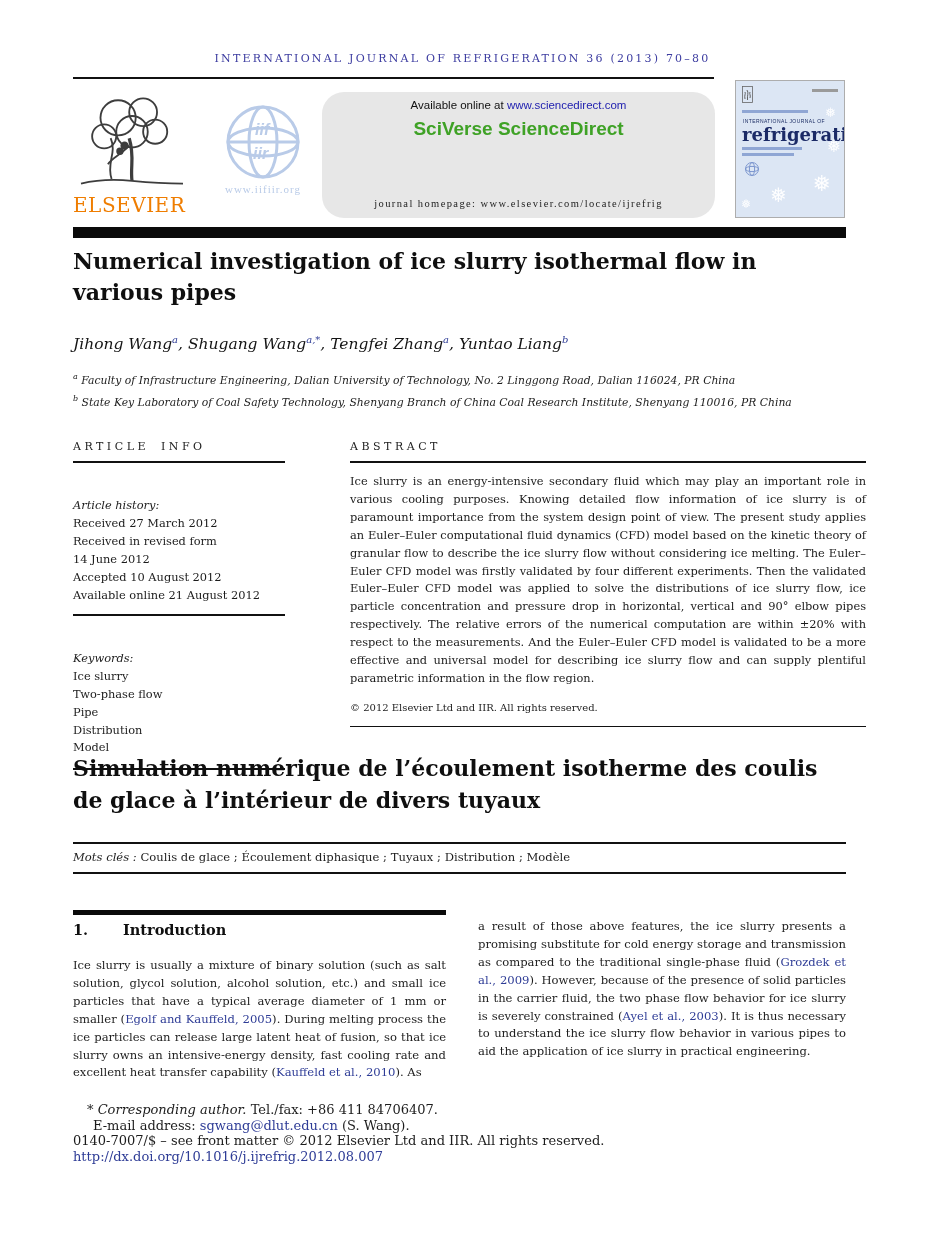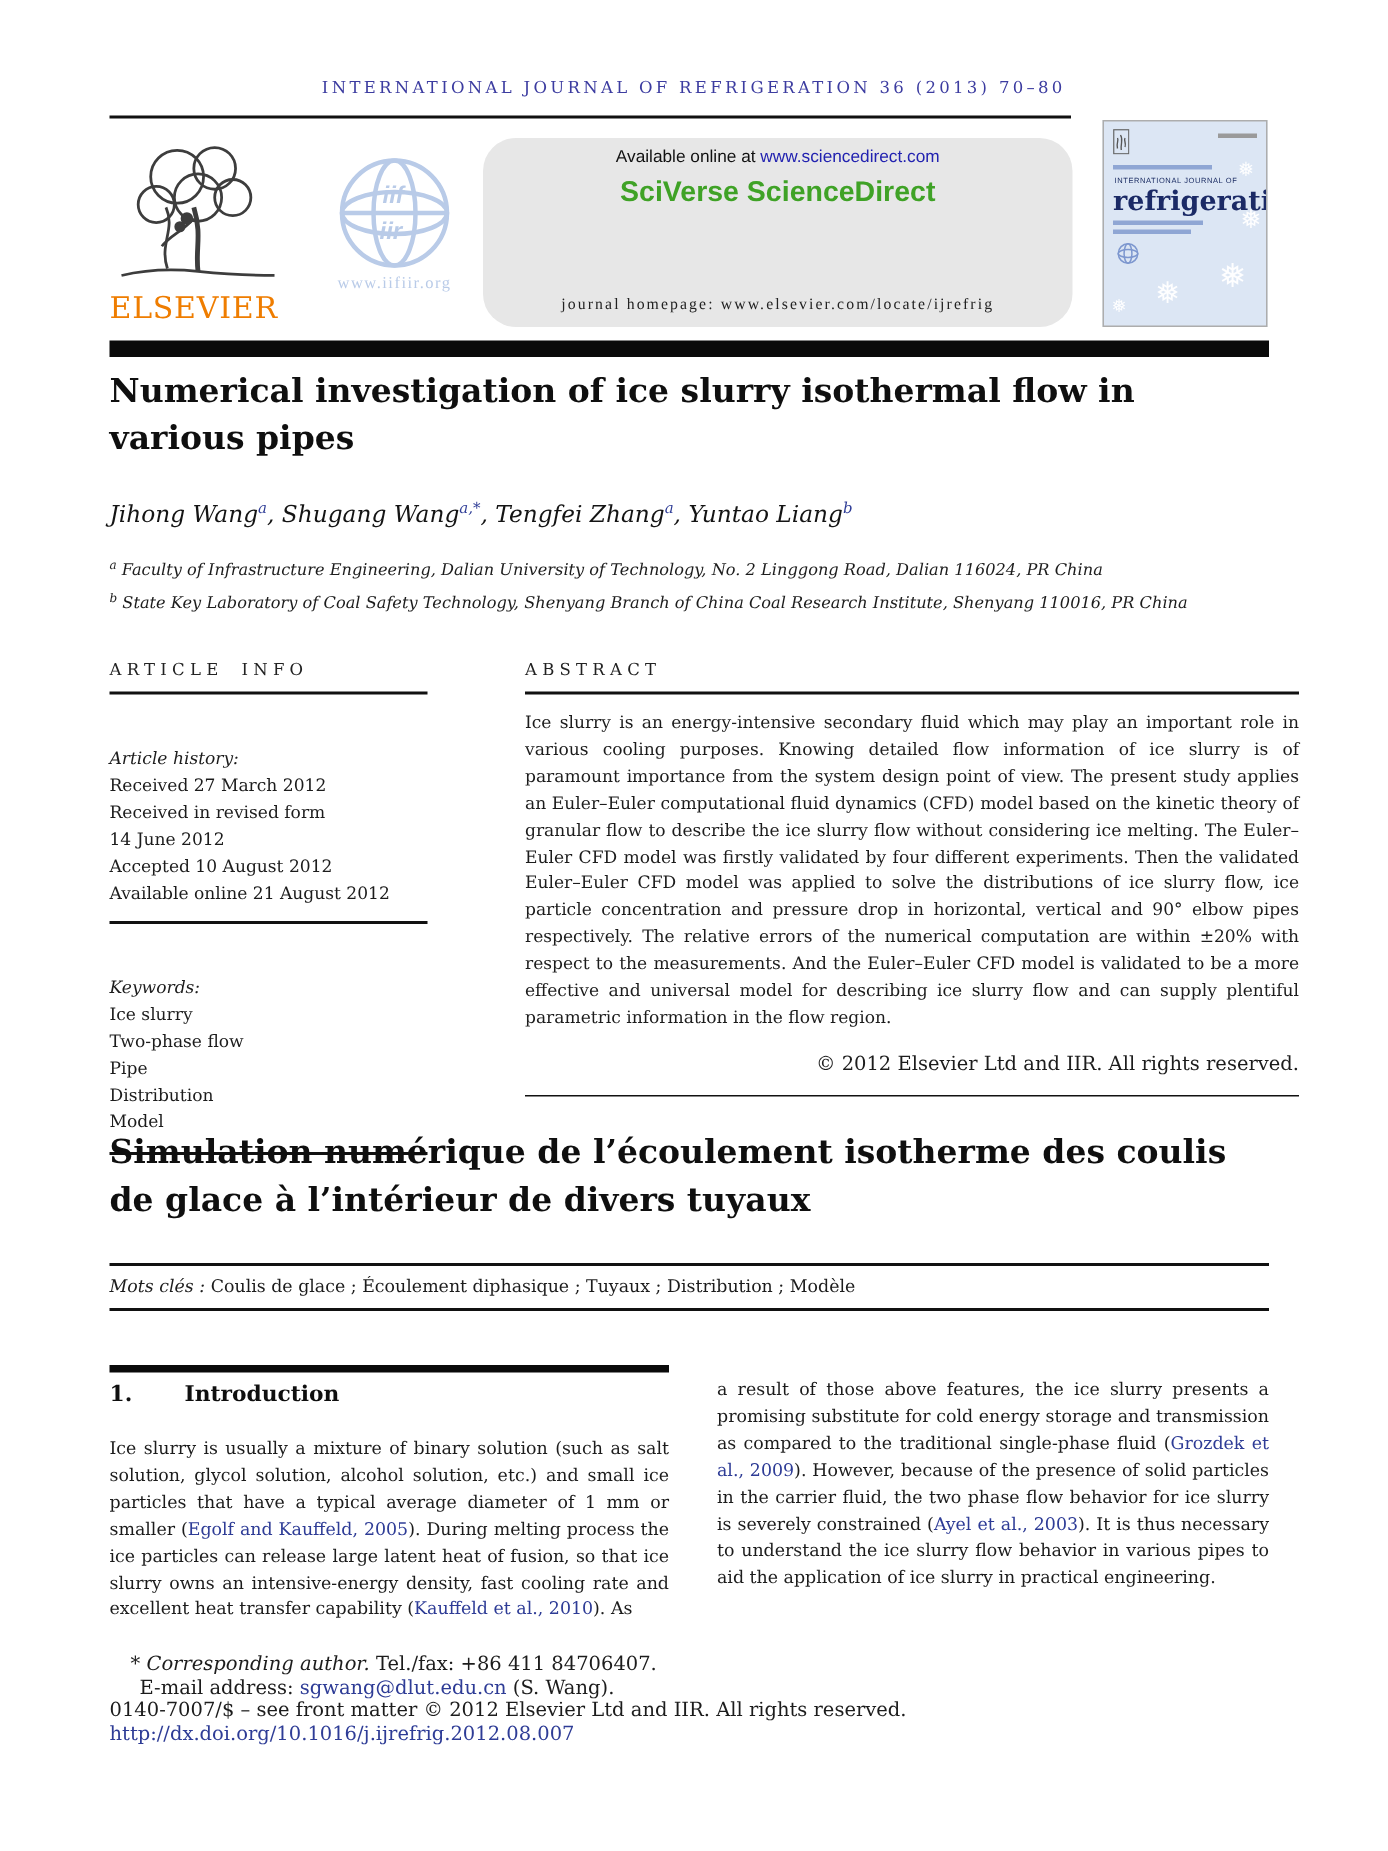--- a/index.html
+++ b/index.html
@@ -66,21 +66,21 @@
   .heading-rule { height:2px; background:#111; margin-top:8px; }
   .thin-rule { height:1.5px; background:#111; }
   .info-body { font-size:11.4px; line-height:17.9px; color:#1c1c1c; margin-top:9px; }
   .info-body .lbl { font-style:italic;margin-top:34px; }
   .info-col .mid-rule { margin-top:10px; }
   .info-col .kw-block { margin-top:7px; }
   .info-col .end-rule { margin-top:11px; }
 
   .abstract-text { margin-top:10px; font-size:11.4px; line-height:17.9px; color:#1c1c1c;
     text-align:justify; }
-  .copyright { margin-top:14px; font-size:13px; color:#1c1c1c; text-align:right; }
+  .copyright { margin-top:14px; font-size:10px; color:#1c1c1c; }
   .abs-col .end-rule { margin-top:13px; }
 
   .french-title { position:absolute; top:752px; left:73px; width:790px;
     font-family:"DejaVu Serif", serif; font-weight:bold; font-size:22px; line-height:32px;
     color:#0f0f0f; white-space:pre-line; }
 
   .mots-rule-top { position:absolute; top:842px; left:73px; width:773px; }
   .mots-line { position:absolute; top:850px; left:73px; width:773px; font-size:11.6px; color:#1c1c1c; }
   .mots-line .lbl { font-style:italic; }
   .mots-rule-bottom { position:absolute; top:872px; left:73px; width:773px; }

